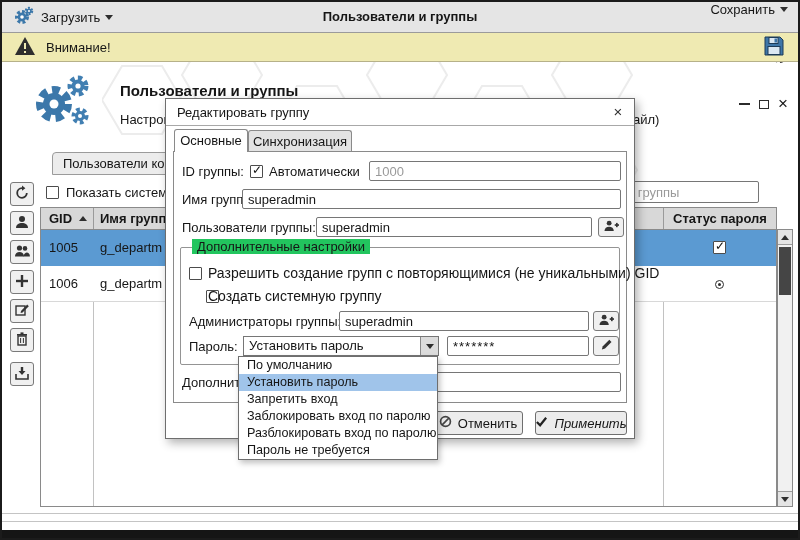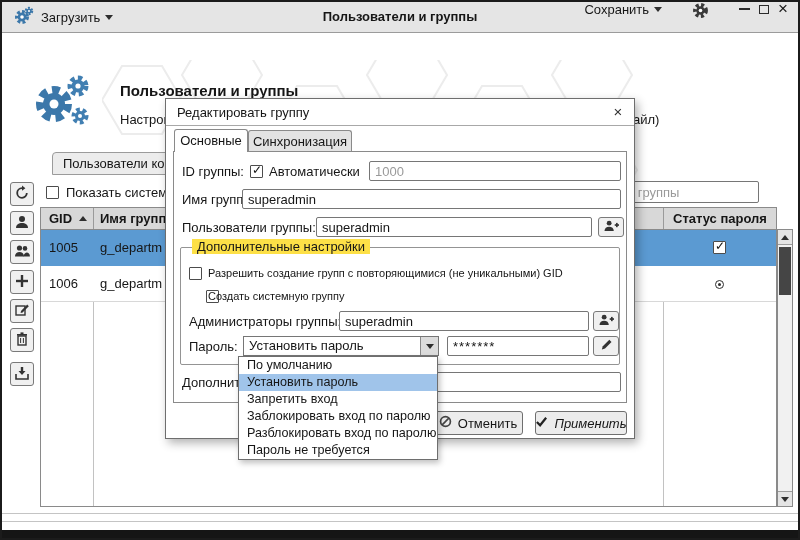--- a/index.html
+++ b/index.html
@@ -16,21 +16,21 @@
       position:relative;border-radius:1px;}
   .cb.checked::after{content:"✓";position:absolute;left:1px;top:-3px;font-size:12px;color:#111;}
   .tri-down{width:0;height:0;border-left:4px solid transparent;border-right:4px solid transparent;
             border-top:5px solid #2e2e2e;display:inline-block;}
   .tri-up{width:0;height:0;border-left:4px solid transparent;border-right:4px solid transparent;
           border-bottom:5px solid #2e2e2e;display:inline-block;}
   
   .titlebar{position:absolute;left:0;top:0;right:0;height:31px;background:#e5e5e5;border-bottom:1px solid #9b9b9b;}
   .tb-left{position:absolute;left:12px;top:0;height:30px;display:flex;align-items:center;gap:7px;}
   .tb-title{position:absolute;left:0;right:0;top:0;height:30px;text-align:center;line-height:30px;font-weight:bold;}
-  .tb-right{position:absolute;right:10px;top:0;height:30px;display:flex;align-items:flex-start;gap:30px;}
+  .tb-right{position:absolute;right:10px;top:0;height:30px;display:flex;align-items:flex-end;gap:30px;flex-direction:column;}
   .winctl{display:flex;align-items:center;gap:9px;}
   .minbar{width:11px;height:2px;background:#2b2b2b;display:inline-block;}
   .maxbox{width:10px;height:9px;border:1.5px solid #2b2b2b;display:inline-block;}
   
   .warnbar{position:absolute;left:0;top:31px;right:0;height:29px;background:#efeab2;
            border-bottom:1px solid #b6b189;display:flex;align-items:center;padding:0 12px;gap:10px;}
   
   .tbl{position:absolute;left:38px;top:205px;width:737px;height:300px;border:1px solid #8a8a8a;background:#fff;}
   .thead{position:absolute;left:0;top:0;right:0;height:22px;background:#d8d8d8;border-bottom:1px solid #8a8a8a;font-weight:bold;}
   .vline{position:absolute;top:0;bottom:0;width:1px;background:#c2c2c2;}
@@ -47,34 +47,34 @@
           border:1px solid #6e6e6e;box-shadow:3px 4px 9px rgba(0,0,0,.3);z-index:10;}
   .dtitle{position:absolute;left:0;top:0;right:0;height:27px;border-bottom:1px solid #a8a8a8;
           line-height:27px;padding-left:11px;}
   .dclose{position:absolute;right:6px;top:4px;width:20px;height:19px;text-align:center;line-height:18px;
           font-size:15px;color:#333;}
   .dtab{position:absolute;height:23px;line-height:22px;text-align:center;border:1px solid #8a8a8a;
         border-bottom:none;border-radius:3px 3px 0 0;}
   .dpanel{position:absolute;left:7px;top:52px;width:454px;height:252px;border:1px solid #8a8a8a;background:#fff;z-index:1;}
   .lbl{position:absolute;line-height:20px;white-space:nowrap;}
   .fset{position:absolute;left:6px;top:95px;width:440px;height:118px;border:1px solid #949494;border-radius:2px;}
-  .legend{position:absolute;left:11px;top:-9px;background:#fde047;padding:0 5px;}
+  .legend{position:absolute;left:11px;top:-9px;background:#22c55e;padding:0 5px;}
   .combo{position:absolute;border:1px solid #767676;background:#fff;height:20px;}
   .combo .ctext{position:absolute;left:5px;top:0;line-height:18px;white-space:nowrap;}
   .combo .carrow{position:absolute;right:0;top:0;width:18px;height:18px;background:#dcdcdc;
                  border-left:1px solid #8a8a8a;display:flex;align-items:center;justify-content:center;}
   .dbtn{position:absolute;height:24px;border:1px solid #6f6f6f;border-radius:3px;background:#ececec;
         display:flex;align-items:center;justify-content:center;gap:6px;}
   .dd{position:absolute;left:236px;top:354px;width:200px;background:#fff;border:1px solid #6e6e6e;
       z-index:30;box-shadow:2px 3px 6px rgba(0,0,0,.25);}
   .dd-item{height:17px;line-height:17px;padding-left:8px;font-size:12.6px;white-space:nowrap;}
   .dd-item.sel{background:#a0c4ea;}
   .statusline{position:absolute;left:0;right:0;height:1px;background:#c4c4c4;}
   .bottomframe{position:absolute;left:0;right:0;bottom:0;height:8px;background:#151515;}
-  .smalltext{font-size:11px;}
+  .smalltext{font-size:14px;}
 </style>
 </head>
 <body>
 
 <div class="window">
 
   <svg class="abs" style="left:100px;top:58px;z-index:0;" width="560" height="150">
     <g fill="none" stroke="#ececec" stroke-width="2">
       <polygon points="20,6 60,6 80,40 60,74 20,74 0,40"></polygon>
       <polygon points="100,-19 140,-19 160,15 140,49 100,49 80,15"></polygon>
@@ -119,20 +119,38 @@
         </svg>
       </span>
       <span class="winctl">
         <span class="minbar"></span>
         <span class="maxbox"></span>
         <span style="font-size:17px;line-height:14px;">×</span>
       </span>
     </div>
   </div>
 
+  <div class="warnbar">
+    <span>
+      <svg width="22" height="20" viewBox="0 0 22 20">
+        <path d="M11 1 L21 19 L1 19 Z" fill="#2e2e2e"></path>
+        <rect x="10" y="7" width="2" height="6" fill="#efeab2"></rect>
+        <rect x="10" y="15" width="2" height="2" fill="#efeab2"></rect>
+      </svg>
+    </span>
+    <span>Внимание!</span>
+    <span style="margin-left:auto;">
+      <svg width="24" height="24" viewBox="0 0 24 24">
+        <path d="M3 3h15l3 3v15H3z" fill="#3e76a8" stroke="#1d3b57"></path>
+        <rect x="7" y="3.5" width="9" height="6" fill="#dce8f2" stroke="#1d3b57"></rect>
+        <rect x="12.5" y="4.5" width="2.5" height="4" fill="#3e76a8"></rect>
+        <rect x="6" y="12.5" width="12" height="8" fill="#dce8f2" stroke="#1d3b57"></rect>
+      </svg>
+    </span>
+  </div>
 
   <span class="abs" style="left:26px;top:68px;z-index:1;">
     <svg width="64" height="60" viewBox="0 0 64 60">
       <circle cx="26" cy="34" r="13" fill="none" stroke="#3c78aa" stroke-width="10" stroke-dasharray="7 4.8"></circle>
       <circle cx="26" cy="34" r="11" fill="#3c78aa"></circle>
         <circle cx="26" cy="34" r="4.5" fill="#fff"></circle>
       <circle cx="50" cy="16" r="7.5" fill="none" stroke="#417fb2" stroke-width="6" stroke-dasharray="4 3"></circle>
       <circle cx="50" cy="16" r="6.5" fill="#417fb2"></circle>
         <circle cx="50" cy="16" r="2.6" fill="#fff"></circle>
       <circle cx="52" cy="46" r="6" fill="none" stroke="#417fb2" stroke-width="5" stroke-dasharray="3.4 2.6"></circle>

